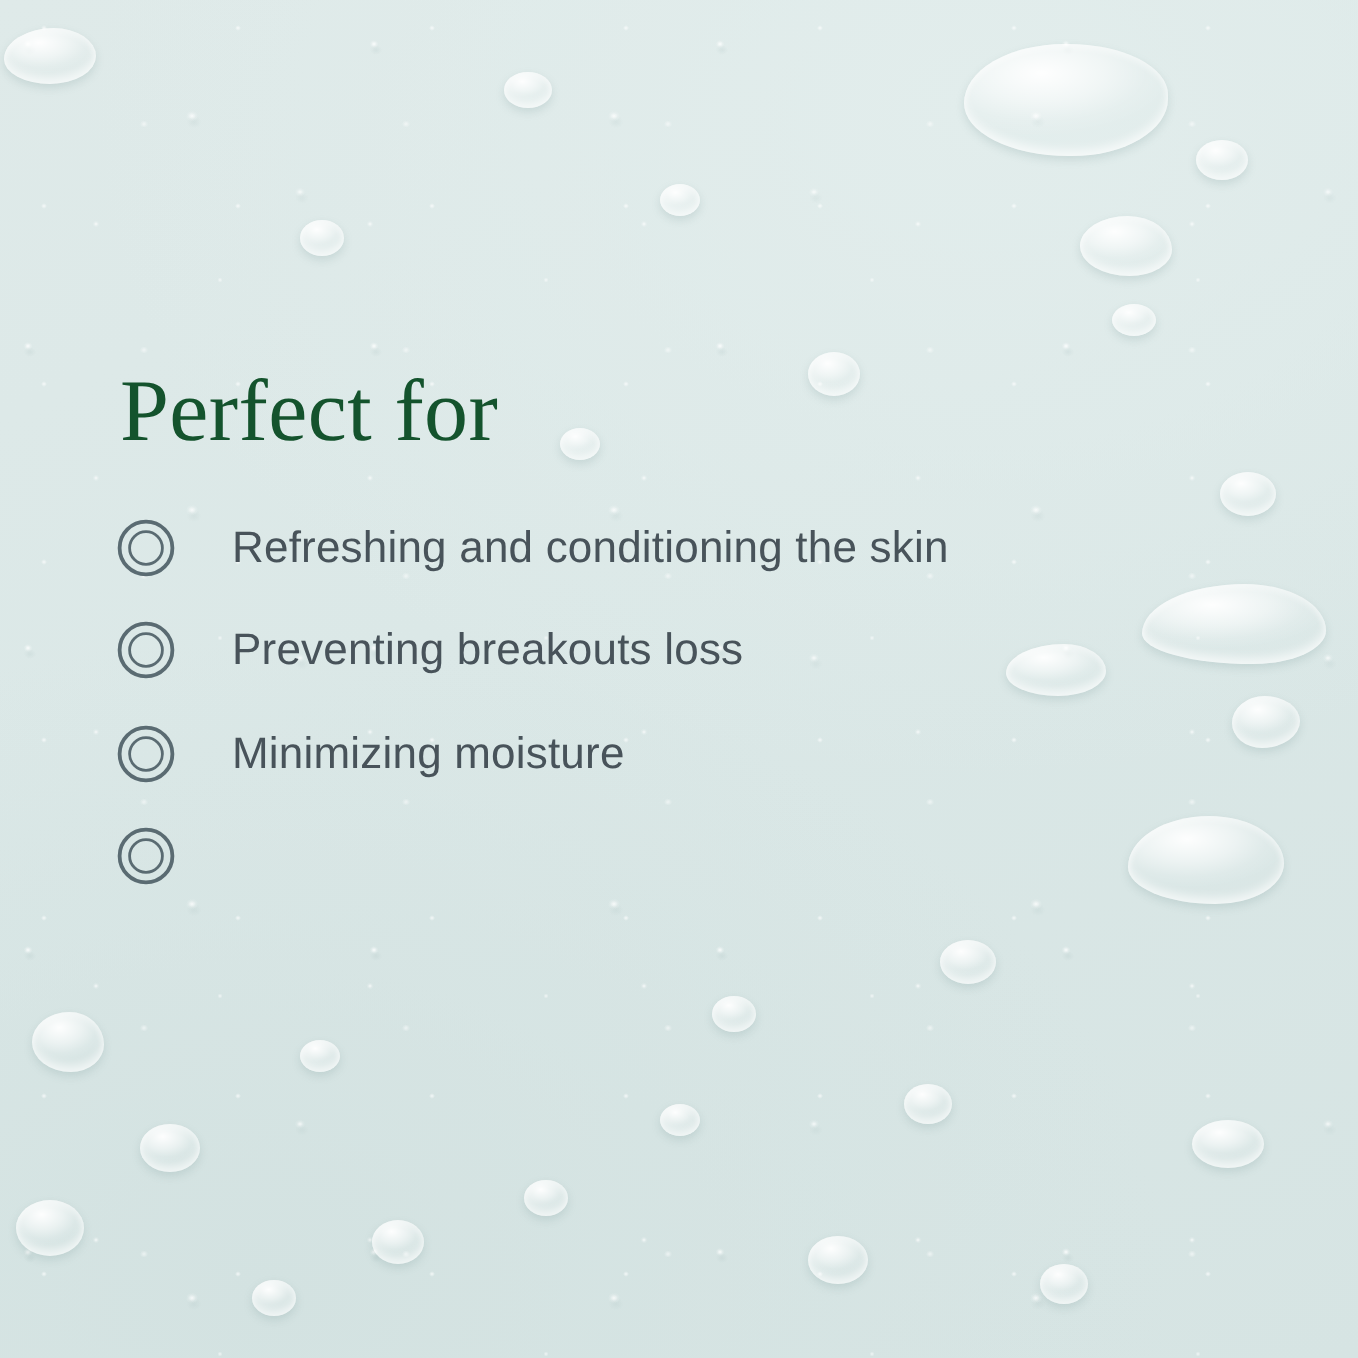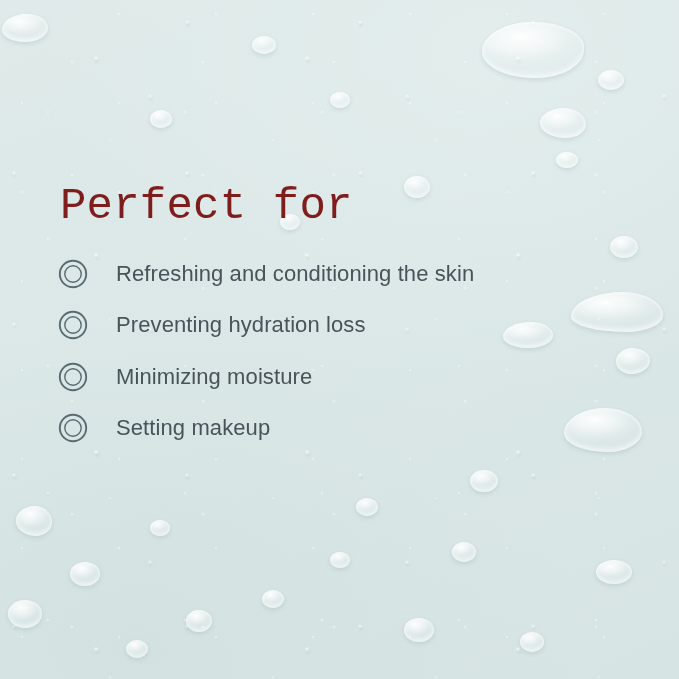--- a/index.html
+++ b/index.html
@@ -83,25 +83,25 @@
     position: absolute;
     left: 0; top: 0;
     width: 679px;
     height: 679px;
   }
 
   .page-title {
     position: absolute;
     left: 60px;
     top: 155px;
-    font-family: Liberation Mono, monospace;
+    font-family: Liberation Serif, serif;
     font-size: 44px;
     font-weight: 300;
     letter-spacing: .2px;
-    color: #7f1d1d;
+    color: #14532d;
     line-height: 1;
     white-space: nowrap;
   }
 
   .benefit-list {
     position: absolute;
     left: 58px;
     top: 248px;
     margin: 0;
     padding: 0;
@@ -193,38 +193,37 @@
       </li>
 
 
       <li class="benefit-item">
         <span class="bullet-icon">
           <svg width="30" height="30" viewBox="0 0 30 30" aria-hidden="true">
             <circle cx="15" cy="15" r="13.2" fill="none" stroke="#5a6b72" stroke-width="1.9"></circle>
             <circle cx="15" cy="15" r="8.2" fill="none" stroke="#5a6b72" stroke-width="1.4"></circle>
           </svg>
         </span>
-        <span class="benefit-label">Preventing hydration loss</span>
+        <span class="benefit-label">Preventing breakouts loss</span>
       </li>
 
       <li class="benefit-item">
         <span class="bullet-icon">
           <svg width="30" height="30" viewBox="0 0 30 30" aria-hidden="true">
             <circle cx="15" cy="15" r="13.2" fill="none" stroke="#5a6b72" stroke-width="1.9"></circle>
             <circle cx="15" cy="15" r="8.2" fill="none" stroke="#5a6b72" stroke-width="1.4"></circle>
           </svg>
         </span>
         <span class="benefit-label">Minimizing moisture</span>
       </li>
 
       <li class="benefit-item">
         <span class="bullet-icon">
           <svg width="30" height="30" viewBox="0 0 30 30" aria-hidden="true">
             <circle cx="15" cy="15" r="13.2" fill="none" stroke="#5a6b72" stroke-width="1.9"></circle>
             <circle cx="15" cy="15" r="8.2" fill="none" stroke="#5a6b72" stroke-width="1.4"></circle>
           </svg>
         </span>
-        <span class="benefit-label">Setting makeup</span>
       </li>
 
     </ul>
   </div>
 </div>
 
 </body></html>

